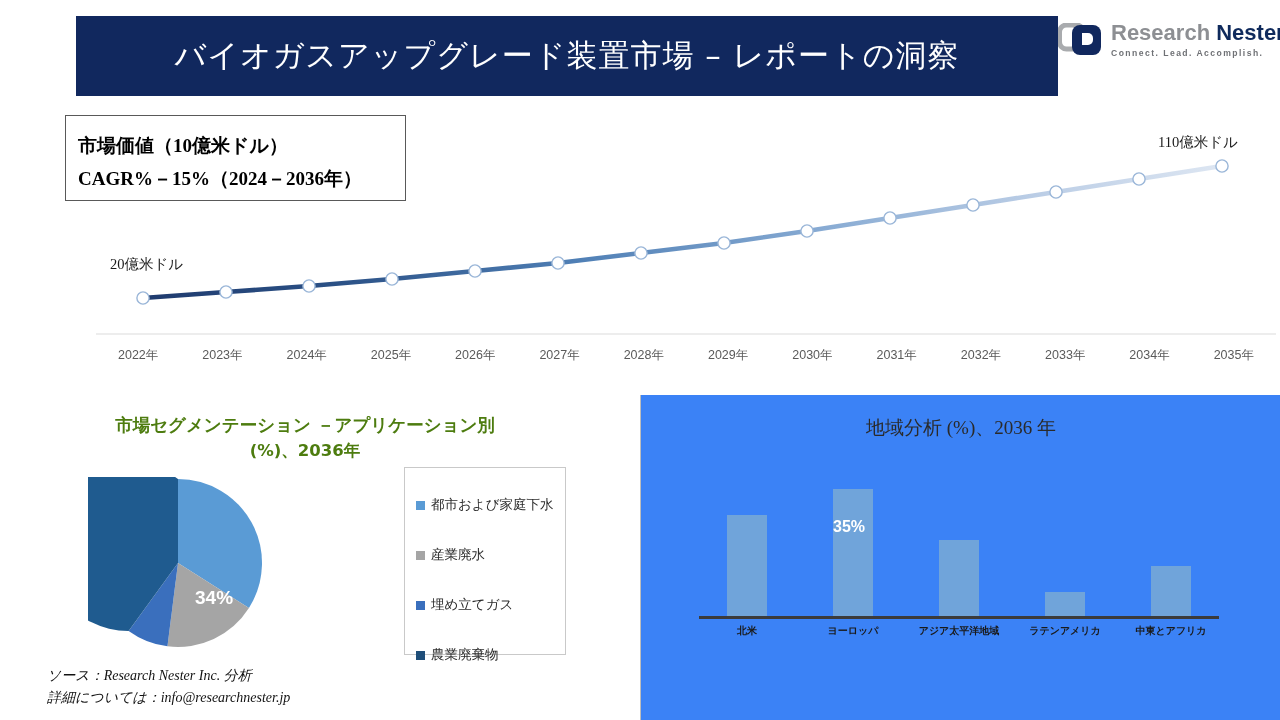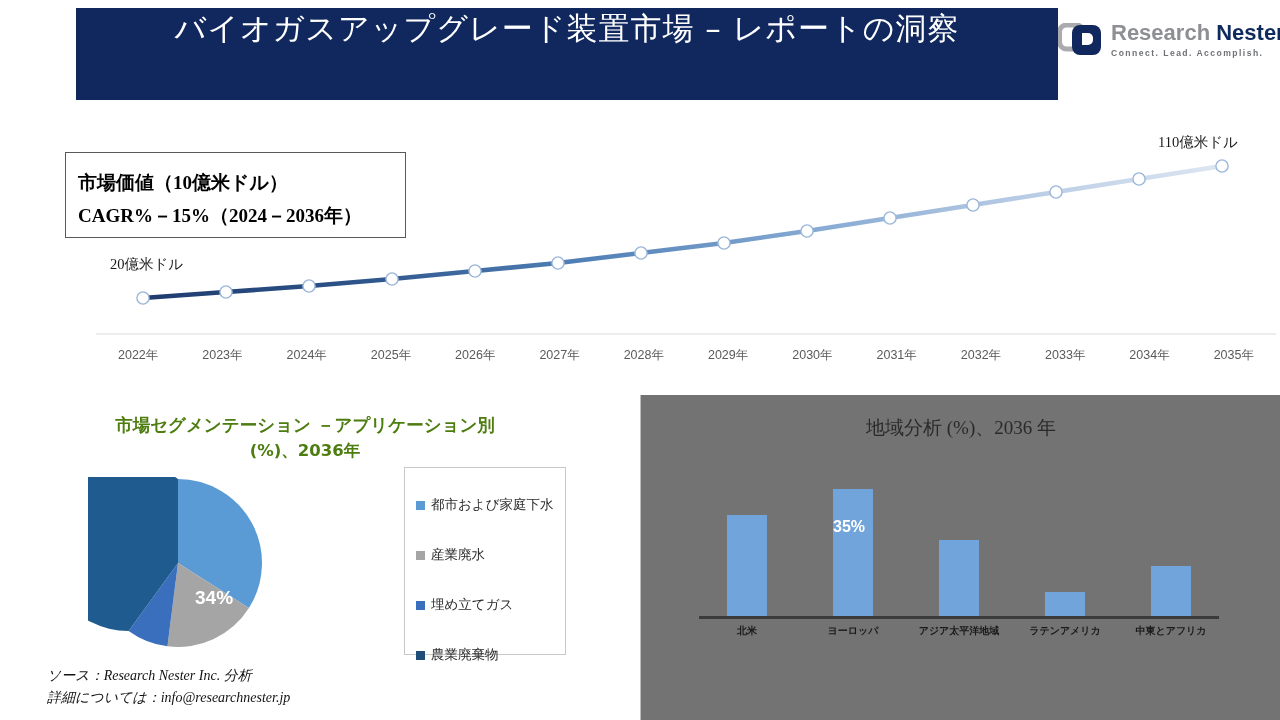--- a/index.html
+++ b/index.html
@@ -13,26 +13,26 @@
     position: relative;
     overflow: hidden;
     font-family: "Liberation Sans", "DejaVu Sans", sans-serif;
     color: #111;
   }
 
   
   #header-bar {
     position: absolute;
     left: 76px;
-    top: 8px;
+    top: 16px;
     width: 982px;
-    height: 92px;
+    height: 80px;
     background: #11285e;
     display: flex;
-    align-items: flex-start;
+    align-items: center;
     justify-content: center;
   }
   #header-title {
     color: #ffffff;
     font-size: 31px;
     font-weight: 400;
     letter-spacing: 1px;
     font-family: "DejaVu Sans", "Liberation Sans", sans-serif;
     white-space: nowrap;
   }
@@ -72,21 +72,20 @@
   #info-box {
     position: absolute;
     left: 65px;
     top: 115px;
     width: 341px;
     height: 86px;
     border: 1.5px solid #595959;
     box-sizing: border-box;
     padding: 13px 0 0 12px;
     background: #fff;
-    margin-top: 37px;
   }
   .info-line {
     font-family: "Liberation Serif", "DejaVu Serif", serif;
     font-weight: bold;
     font-size: 19px;
     color: #000;
     line-height: 1.75;
     white-space: nowrap;
   }
 
@@ -203,21 +202,21 @@
     line-height: 1.55;
   }
 
   
   #region-panel {
     position: absolute;
     left: 640px;
     top: 395px;
     width: 640px;
     height: 325px;
-    background: #737373;
+    background: #3b82f6;
     border-left: 1px solid #bdbdbd;
     box-sizing: border-box;
   }
   #region-title {
     position: absolute;
     left: 0; top: 20px;
     width: 640px;
     text-align: center;
     font-family: "Liberation Serif", "DejaVu Serif", serif;
     font-size: 19px;

